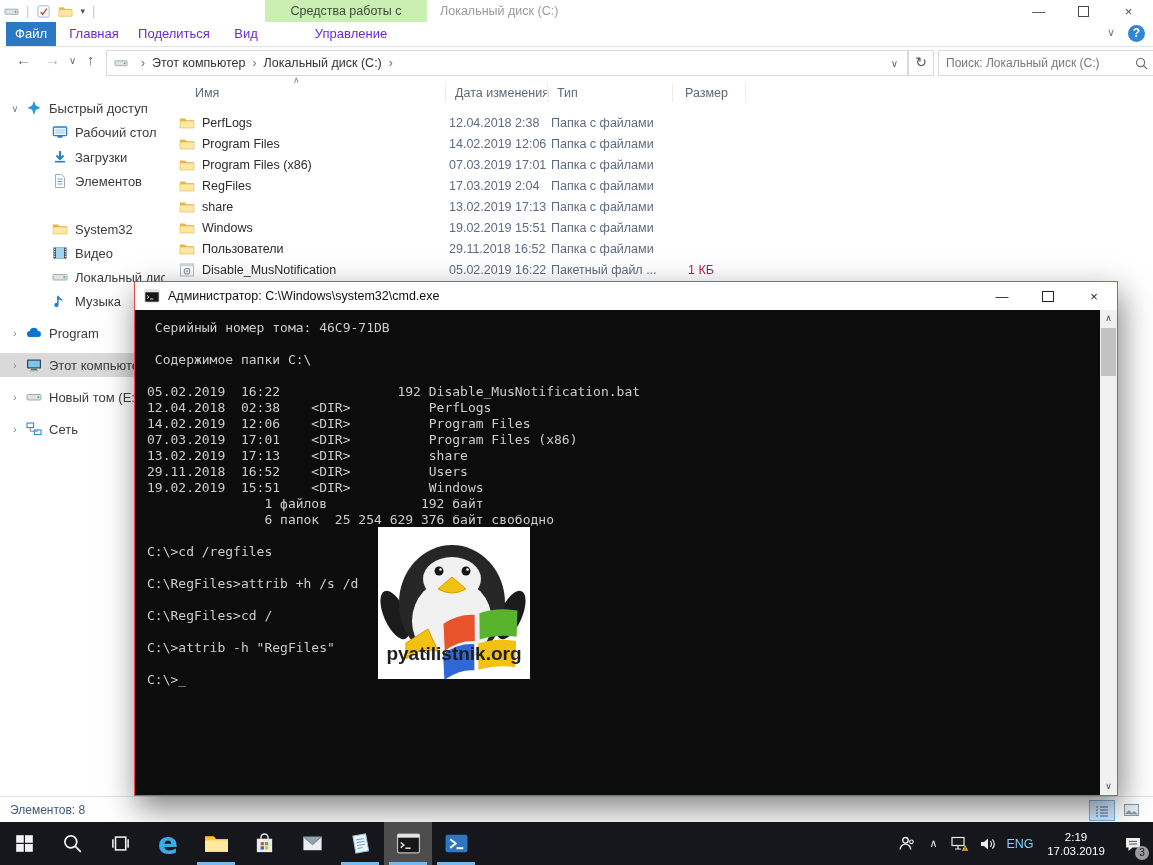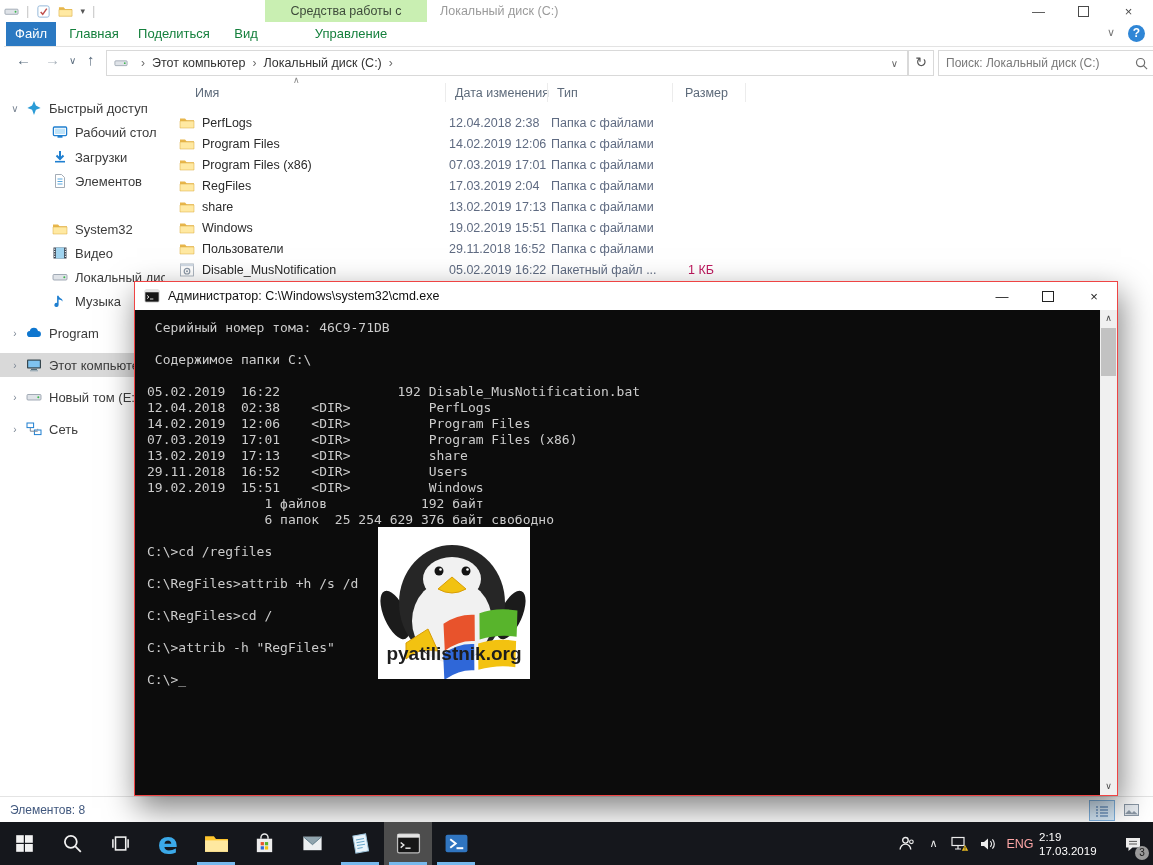--- a/index.html
+++ b/index.html
@@ -15,21 +15,21 @@
   .qat-caret{color:#555;font-size:9px}
   .ctx-header{position:absolute;left:265px;top:0;width:162px;height:22px;background:#c9efb2;
               color:#3d4a3a;font-size:12.5px;text-align:center;line-height:22px}
   .win-title{position:absolute;left:440px;top:0;height:22px;line-height:22px;color:#9b9b9b;font-size:12.5px}
   .wbtns{position:absolute;right:2px;top:0;display:flex}
   .wbtn{width:45px;height:22px;display:flex;align-items:center;justify-content:center;color:#4a4a4a;font-size:13px}
   .restore-glyph{display:inline-block;width:9px;height:9px;border:1px solid #4a4a4a;position:relative;background:#fff}
   .restore-glyph::before{content:"";position:absolute;left:2px;top:-4px;width:9px;height:9px;border:1px solid #4a4a4a;background:#fff;z-index:-1}
 
   .tabsrow{position:absolute;left:4px;top:22px;width:100%;height:24px;background:#fff;border-bottom:1px solid #e3e3e3}
-  .tab{position:absolute;top:0;height:24px;line-height:24px;font-size:13px;color:#15803d;text-align:center}
+  .tab{position:absolute;top:0;height:24px;line-height:24px;font-size:13px;color:#6d28d9;text-align:center}
   .tab-file{left:2px;width:50px;background:#2b79c2;color:#fff}
   .ribbon-caret{position:absolute;right:42px;top:4px;color:#777;font-size:11px}
   .help-btn{position:absolute;right:12px;top:3px;width:17px;height:17px;border-radius:50%;background:#2f86d6;
             color:#fff;font-size:12px;font-weight:bold;text-align:center;line-height:17px}
 
   .navbar{position:absolute;left:0;top:47px;width:100%;height:31px;background:#fff;border-bottom:1px solid #ececec}
   .nav-a{position:absolute;top:4px;font-size:15px;color:#5d6f80}
   .addrbar{position:absolute;left:106px;top:3px;width:800px;height:24px;border:1px solid #d9d9d9;background:#fff;
            display:flex;align-items:center;font-size:12.5px;color:#333}
   .addrbar .ic{width:14px;height:14px;margin:0 6px 0 7px}
@@ -88,22 +88,22 @@
   
   .taskbar{position:absolute;left:0;top:822px;width:100%;height:43px;background:#15171c;z-index:30;
            display:flex;align-items:stretch}
   .tbtn{width:48px;display:flex;align-items:center;justify-content:center;position:relative;flex:0 0 48px}
   .tbtn.run::after{content:"";position:absolute;left:5px;right:5px;bottom:0;height:3px;background:#76b9ed}
   .tbtn.active{background:#4d4d4d}
   .edge-e{color:#3ba9e8;font-size:30px;font-weight:bold;font-family:"DejaVu Sans",sans-serif;line-height:30px}
   .tray{margin-left:auto;display:flex;align-items:center}
   .tray-i{width:27px;display:flex;align-items:center;justify-content:center;color:#ececec;height:43px}
   .tray-chev{font-size:11px;color:#ececec}
-  .lang{width:38px;text-align:center;color:#fca5a5;font-size:12.5px}
-  .clock{width:74px;text-align:left;color:#fff;font-size:11.5px;line-height:14px}
+  .lang{width:38px;text-align:center;color:#7dd3fc;font-size:12.5px}
+  .clock{width:74px;text-align:center;color:#fff;font-size:11.5px;line-height:14px}
   .notif{position:relative;width:40px;height:43px;display:flex;align-items:center;justify-content:center}
   .badge{position:absolute;right:4px;bottom:5px;width:14px;height:14px;border-radius:50%;background:#9a9a9a;
          color:#1a1a1a;font-size:10px;text-align:center;line-height:14px}
 </style>
 </head>
 <body>
 
 <svg width="0" height="0" style="position:absolute" aria-hidden="true">
   <defs>
     <symbol id="i-folder" viewBox="0 0 16 16">

